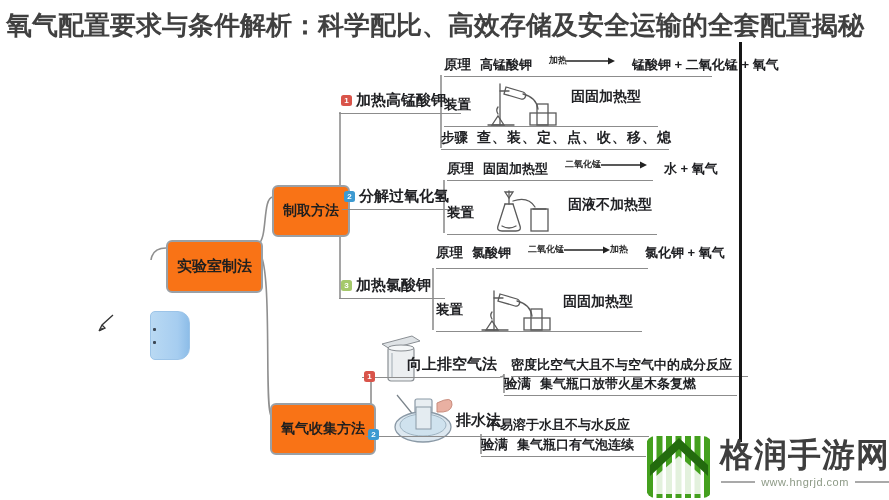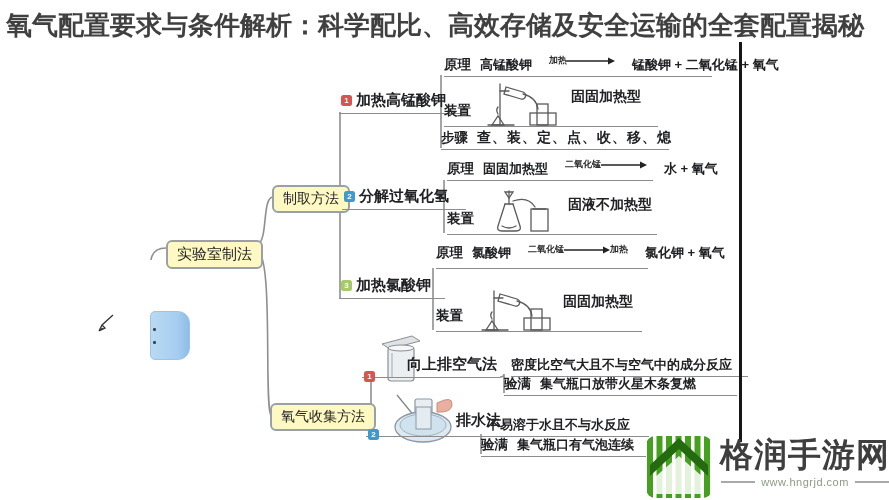--- a/index.html
+++ b/index.html
@@ -4,22 +4,22 @@
 <style>
   html,body{margin:0;padding:0;}
   body{width:889px;height:500px;overflow:hidden;background:#ffffff;
        font-family:"Liberation Sans","DejaVu Sans",sans-serif;color:#202124;}
   .stage{position:relative;width:889px;height:500px;}
   .title{position:absolute;left:6px;top:8px;width:880px;font-size:26px;font-weight:bold;
          color:#404040;letter-spacing:0px;white-space:nowrap;}
   .links{position:absolute;left:0;top:0;z-index:1;}
   .links path{stroke:#8f8f8f;stroke-width:1.6;fill:none;}
 
-  .node-box{position:absolute;z-index:2;background:#fef9c3;border:2px solid #9aa0a6;border-radius:6px;
-            font-weight:normal;color:#1f1f1f;padding:3px 9px;white-space:nowrap;}
+  .node-box{position:absolute;z-index:2;background:#f97316;border:2px solid #9aa0a6;border-radius:6px;
+            font-weight:bold;color:#1f1f1f;padding:15px 9px;white-space:nowrap;}
   .root{font-size:15px;border-width:2.5px;}
   .branch{font-size:14px;}
 
   .topic{position:absolute;z-index:2;display:flex;align-items:center;gap:4px;
          border-bottom:1.6px solid #8c8c8c;padding:0 2px 3px 2px;font-size:15px;font-weight:bold;
          white-space:nowrap;background:transparent;}
   .marker{display:inline-flex;align-items:center;justify-content:center;width:11px;height:11px;
           border-radius:2.5px;color:#fff;font-size:8px;font-weight:bold;flex:0 0 auto;}
   .m-red{background:#d9544a;}
   .m-blue{background:#3d9ad1;}
@@ -29,21 +29,21 @@
   .row{position:absolute;z-index:2;display:flex;align-items:flex-start;gap:9px;
        border-bottom:1.6px solid #8c8c8c;font-weight:bold;white-space:nowrap;padding-bottom:2px;}
   .lbl{font-size:13.5px;flex:0 0 auto;}
   .eq{display:flex;align-items:flex-start;font-size:13px;gap:15px;}
   .rx-arrow{display:inline-flex;flex-direction:row;align-items:center;line-height:1;margin:0 2px;}
   .rx-arrow .cond{font-size:9px;font-weight:bold;color:#2a2a2a;}
   .rx-arrow svg{display:block;margin-top:1px;}
   .rx-arrow .cond-below{font-size:9px;font-weight:bold;color:#2a2a2a;margin-top:1px;}
 
   .device-row{align-items:flex-end;padding-bottom:0;}
-  .device-row .lbl{margin-bottom:6px;}
+  .device-row .lbl{margin-bottom:12px;}
   .device-row .dtype{font-size:14px;align-self:center;margin-bottom:10px;}
   .device-row svg{display:block;}
 
   .steps-row .steps{font-size:14px;letter-spacing:1px;}
   .coll-label{position:absolute;z-index:2;font-size:15px;font-weight:bold;white-space:nowrap;}
   .coll-underline{position:absolute;z-index:2;border-bottom:1.6px solid #8c8c8c;}
   .cond-row{font-size:13px;}
   .sprite{position:absolute;z-index:2;}
 
   .vline{position:absolute;left:739px;top:42px;width:3px;height:400px;background:#161616;z-index:4;}

